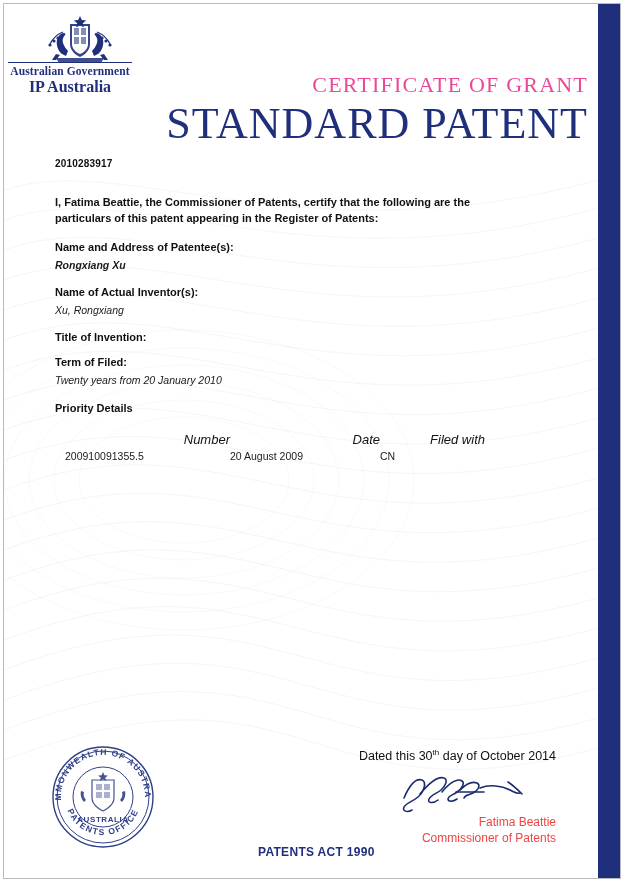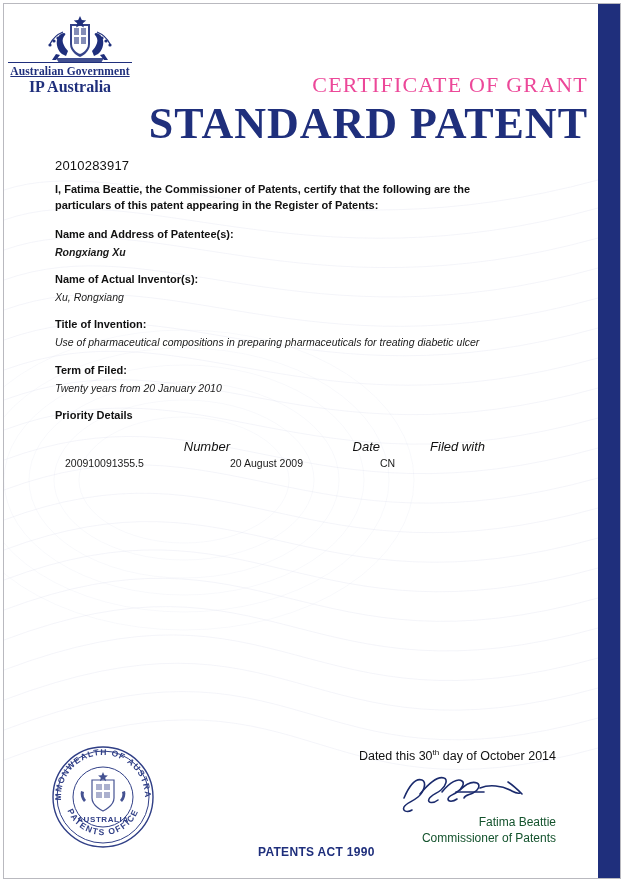--- a/index.html
+++ b/index.html
@@ -68,21 +68,20 @@
     border-top: 1.6px solid #1f2f7c;
     margin-bottom: 2px;
   }
   .gov-band .gov-title {
     font-family: "Liberation Serif", serif;
     font-weight: bold;
     font-size: 11.5px;
     color: #1f2f7c;
     letter-spacing: 0.1px;
     white-space: nowrap;
-    text-decoration: underline;
   }
   .gov-band .gov-sub {
     font-family: "Liberation Serif", serif;
     font-weight: bold;
     font-size: 16px;
     color: #1f2f7c;
     margin-top: 1px;
   }
 
   .cert-title {
@@ -94,40 +93,40 @@
     letter-spacing: 1.2px;
     color: #ec4899;
     text-align: right;
   }
   .std-patent {
     position: absolute;
     right: 36px;
     top: 98px;
     font-family: "Liberation Serif", serif;
     font-size: 44px;
-    font-weight: bold;
+    font-weight: normal;
     letter-spacing: 1px;
     color: #1f2f7c;
     text-align: right;
     white-space: nowrap;
   }
 
   
   .content {
     position: absolute;
     left: 55px;
     top: 158px;
     width: 510px;
     color: #1a1a1a;
   }
   .app-number {
-    font-size: 13px;
-    font-weight: normal;
-    color: #111;
-    margin-bottom: 9px;
+    font-size: 10px;
+    font-weight: bold;
+    color: #111;
+    margin-bottom: 26px;
     letter-spacing: 0.2px;
   }
   .certify {
     font-size: 11px;
     font-weight: bold;
     line-height: 1.45;
     color: #111;
     margin-bottom: 14px;
     max-width: 470px;
   }
@@ -203,21 +202,21 @@
     top: 768px;
     width: 150px;
     height: 46px;
   }
   .signer {
     position: absolute;
     right: 68px;
     top: 814px;
     text-align: right;
     font-size: 12px;
-    color: #14532d;
+    color: #ef4444;
     line-height: 1.35;
   }
   .patents-act {
     position: absolute;
     left: 258px;
     top: 845px;
     font-size: 12px;
     font-weight: bold;
     color: #1f2f7c;
     letter-spacing: 0.3px;
@@ -320,21 +319,20 @@
     </div>
 
 
     <div class="field">
       <div class="field-label">Name of Actual Inventor(s):</div>
       <div class="field-value">Xu, Rongxiang</div>
     </div>
 
     <div class="field">
       <div class="field-label">Title of Invention:</div>
-      <div class="field-value">Use of pharmaceutical compositions in preparing pharmaceuticals for treating diabetic ulcer</div>
     </div>
 
     <div class="field">
       <div class="field-label">Term of Filed:</div>
       <div class="field-value">Twenty years from 20 January 2010</div>
     </div>
 
     <div class="priority-label">Priority Details</div>
 
     <table class="priority-table">

